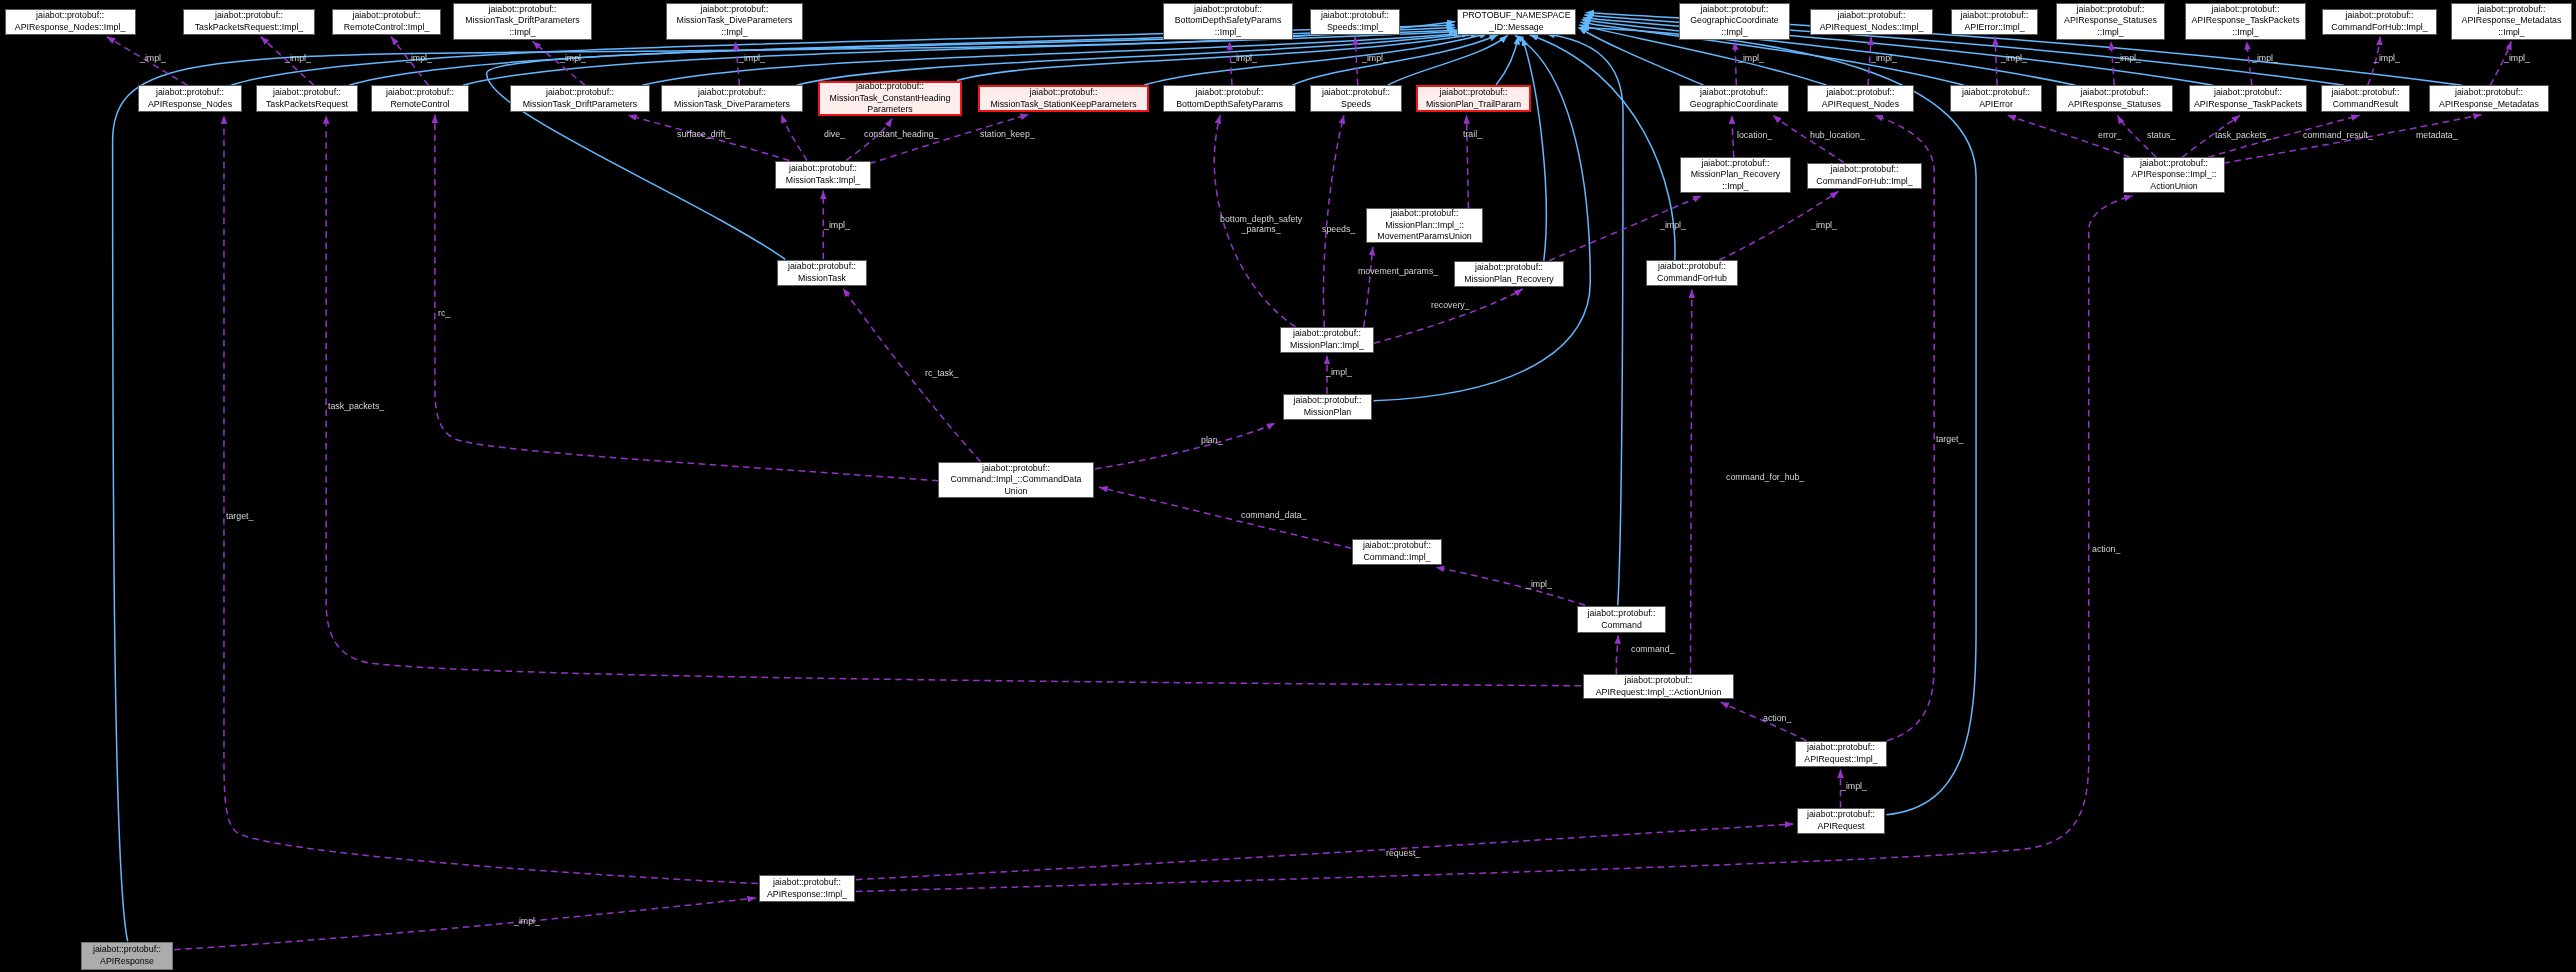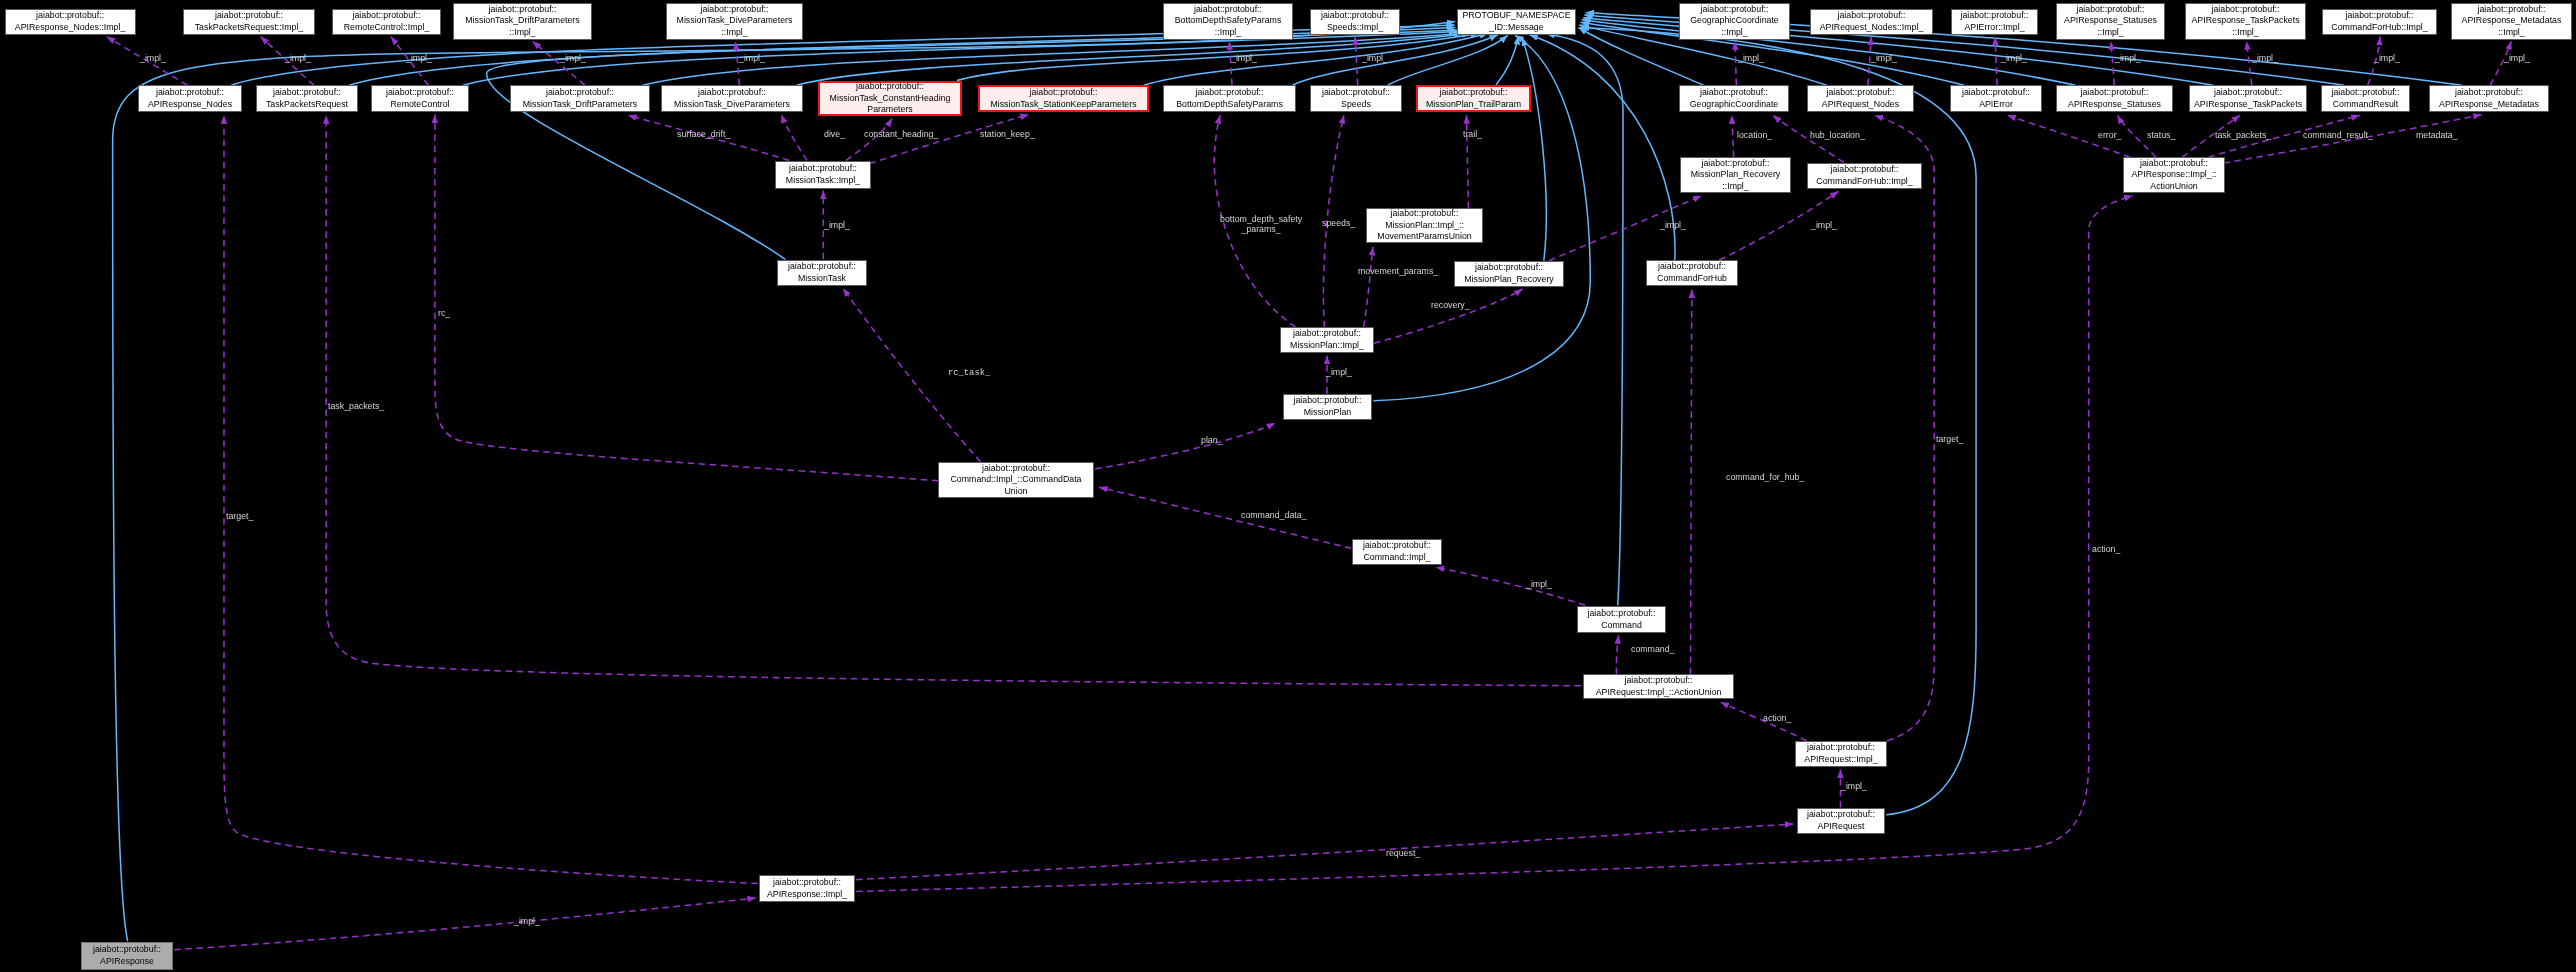--- a/index.html
+++ b/index.html
@@ -116,28 +116,28 @@
       <div class="elabel" style="left: 2001px; top: 54px;">_impl_</div>
       <div class="elabel" style="left: 2115px; top: 54px;">_impl_</div>
       <div class="elabel" style="left: 2252px; top: 54px;">_impl_</div>
       <div class="elabel" style="left: 2374px; top: 54px;">_impl_</div>
       <div class="elabel" style="left: 2504px; top: 54px;">_impl_</div>
       <div class="elabel" style="left: 677px; top: 130px;">surface_drift_</div>
       <div class="elabel" style="left: 780px; top: 130px; padding-left: 44px;">dive_</div>
       <div class="elabel" style="left: 864px; top: 130px;">constant_heading_</div>
       <div class="elabel" style="left: 980px; top: 130px;">station_keep_</div>
       <div class="elabel" style="left: 824px; top: 221px;">_impl_</div>
-      <div class="elabel" style="left: 948px; top: 369px; font-family: Liberation Mono, monospace;">rc_task_</div>
+      <div class="elabel" style="left: 925px; top: 369px;">rc_task_</div>
       <div class="elabel" style="left: 438px; top: 309px;">rc_</div>
       <div class="elabel" style="left: 1201px; top: 436px;">plan_</div>
       <div class="elabel" style="left: 1241px; top: 511px;">command_data_</div>
       <div class="elabel" style="left: 1326px; top: 368px;">_impl_</div>
       <div class="elabel" style="left: 1220px; top: 215px;">bottom_depth_safety
 _params_</div>
-      <div class="elabel" style="left: 1322px; top: 219px;">speeds_</div>
+      <div class="elabel" style="left: 1322px; top: 225px;">speeds_</div>
       <div class="elabel" style="left: 1358px; top: 267px; text-align: right;">movement_params_</div>
       <div class="elabel" style="left: 1431px; top: 301px; text-align: center;">recovery_</div>
       <div class="elabel" style="left: 1463px; top: 130px;">trail_</div>
       <div class="elabel" style="left: 1660px; top: 221px;">_impl_</div>
       <div class="elabel" style="left: 1811px; top: 221px;">_impl_</div>
       <div class="elabel" style="left: 1737px; top: 131px;">location_</div>
       <div class="elabel" style="left: 1810px; top: 131px;">hub_location_</div>
       <div class="elabel" style="left: 2098px; top: 131px;">error_</div>
       <div class="elabel" style="left: 2147px; top: 131px;">status_</div>
       <div class="elabel" style="left: 2215px; top: 131px;">task_packets_</div>

